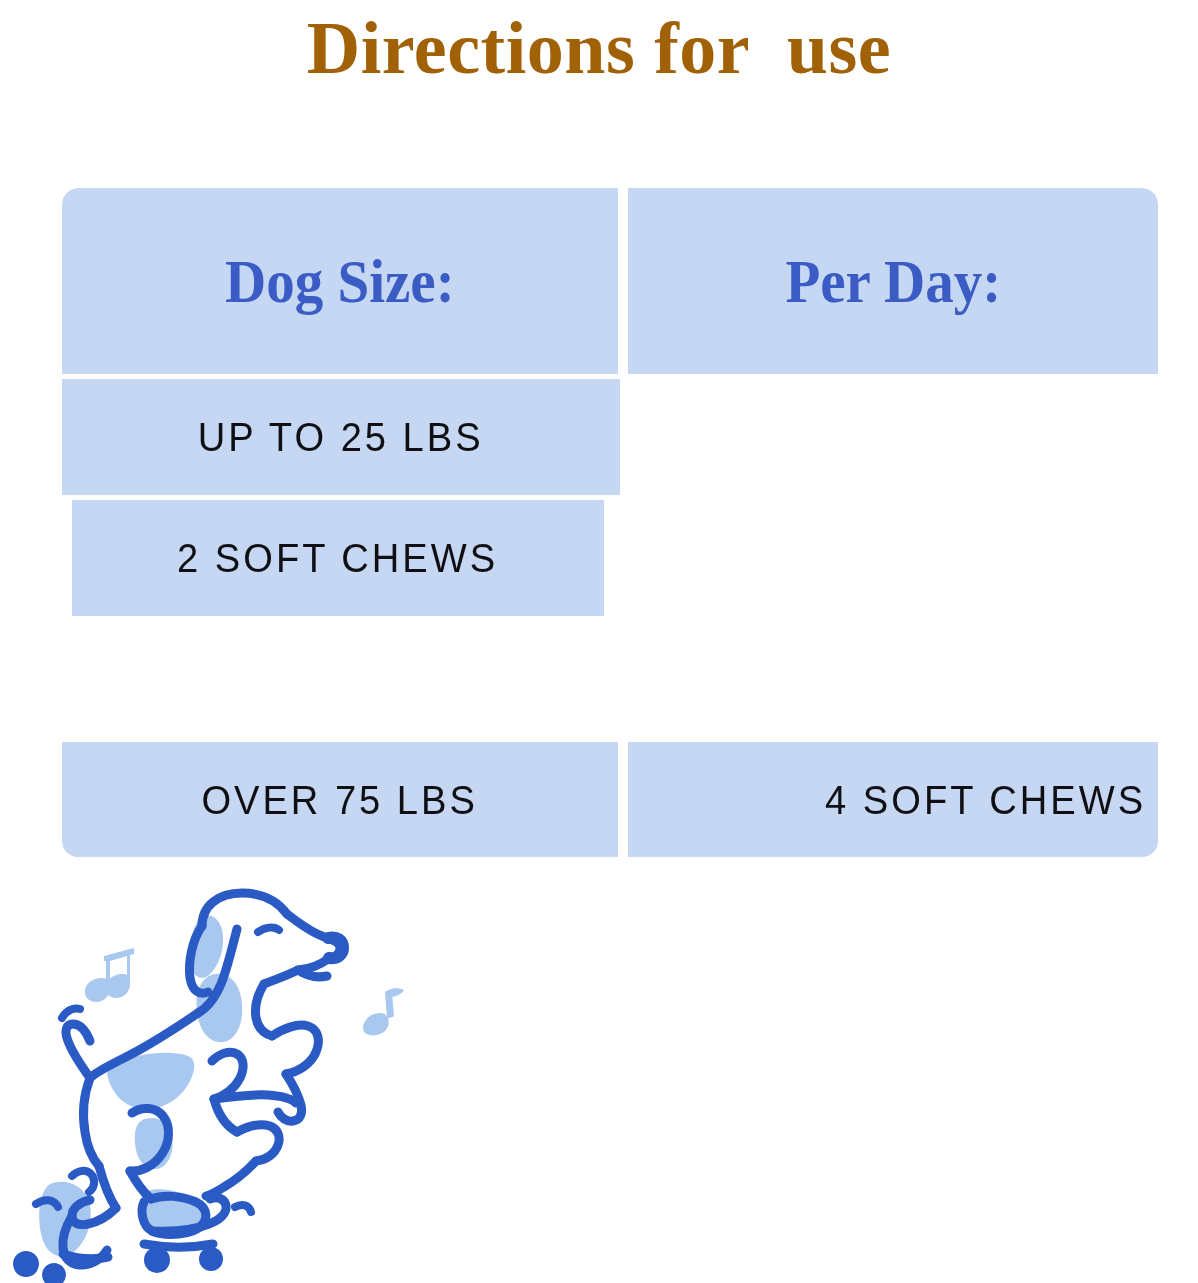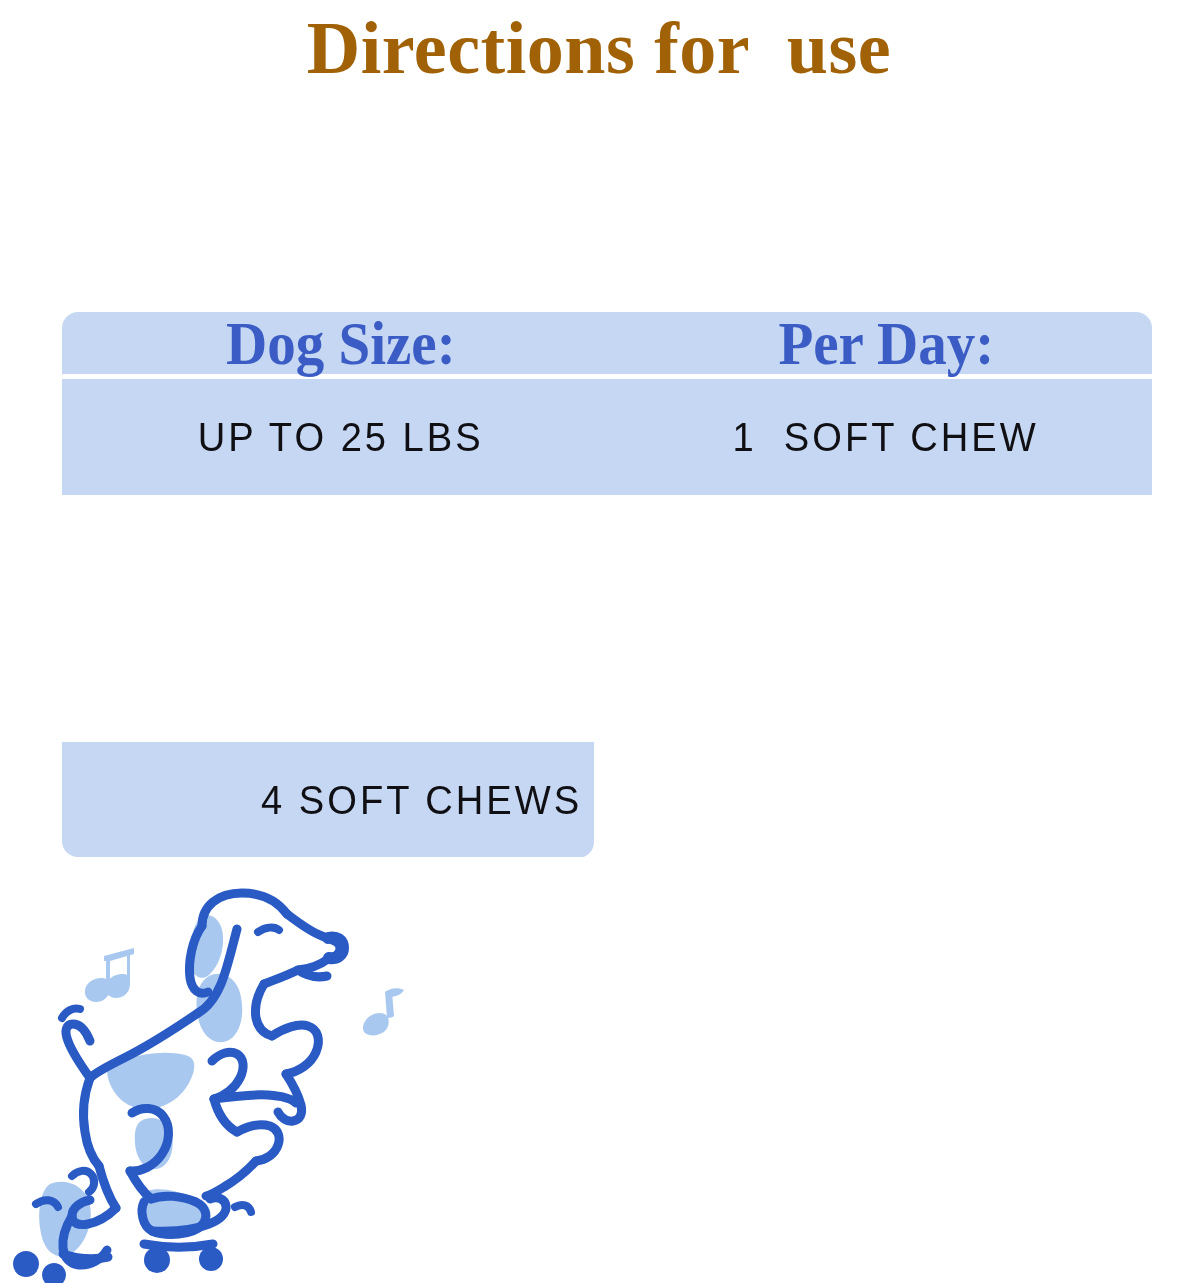--- a/index.html
+++ b/index.html
@@ -43,33 +43,33 @@
     overflow: hidden;
     display: flex;
     flex-direction: column;
     background: #ffffff;
   }
   .t-row {
     display: flex;
     width: 100%;
     flex: 0 0 auto;
   }
-  .t-row.header-row { height: 186px; align-items: flex-end; }
+  .t-row.header-row { height: 186px; }
   .t-row.body-row   { height: 121px; }
   .t-row + .t-row   { margin-top: 0; }
 
   .t-cell {
     background: #c5d7f2;
     display: flex;
     align-items: center;
     justify-content: center;
     box-sizing: border-box;
   }
   .t-cell.col-left  { width: 558px; }
-  .t-cell.col-right { width: 532px; margin-left: 0; }
+  .t-cell.col-right { width: 532px; margin-left: 10px; }
 
   
   .t-row.body-row .t-cell { border-top: 5px solid #ffffff; }
 
   
   .t-row.header-row .t-cell.col-left  { border-top-left-radius: 16px; }
   .t-row.header-row .t-cell.col-right { border-top-right-radius: 16px; }
   .t-row.last-row   .t-cell.col-left  { border-bottom-left-radius: 16px; }
   .t-row.last-row   .t-cell.col-right { border-bottom-right-radius: 16px; justify-content: flex-end; }
 
@@ -116,32 +116,35 @@
     </div>
     <div class="t-cell col-right">
       <span class="th-text">Per Day:</span>
     </div>
   </div>
 
   <div class="t-row body-row">
     <div class="t-cell col-left">
       <span class="td-text">UP TO 25 LBS</span>
     </div>
+  </div>
+
+  <div class="t-row body-row">
     <div class="t-cell col-right">
-      <span class="td-text">1  SOFT CHEW</span>
+      <span class="td-text">2 SOFT CHEWS</span>
     </div>
   </div>
 
   <div class="t-row body-row">
   </div>
 
-  <div class="t-row body-row">
-  </div>
-
   <div class="t-row body-row last-row">
+    <div class="t-cell col-left">
+      <span class="td-text">OVER 75 LBS</span>
+    </div>
     <div class="t-cell col-right">
       <span class="td-text">4 SOFT CHEWS</span>
     </div>
   </div>
 
 </div>
 
 <div class="dog-art">
   <svg viewBox="0 0 420 417" width="420" height="417" xmlns="http://www.w3.org/2000/svg">
 

